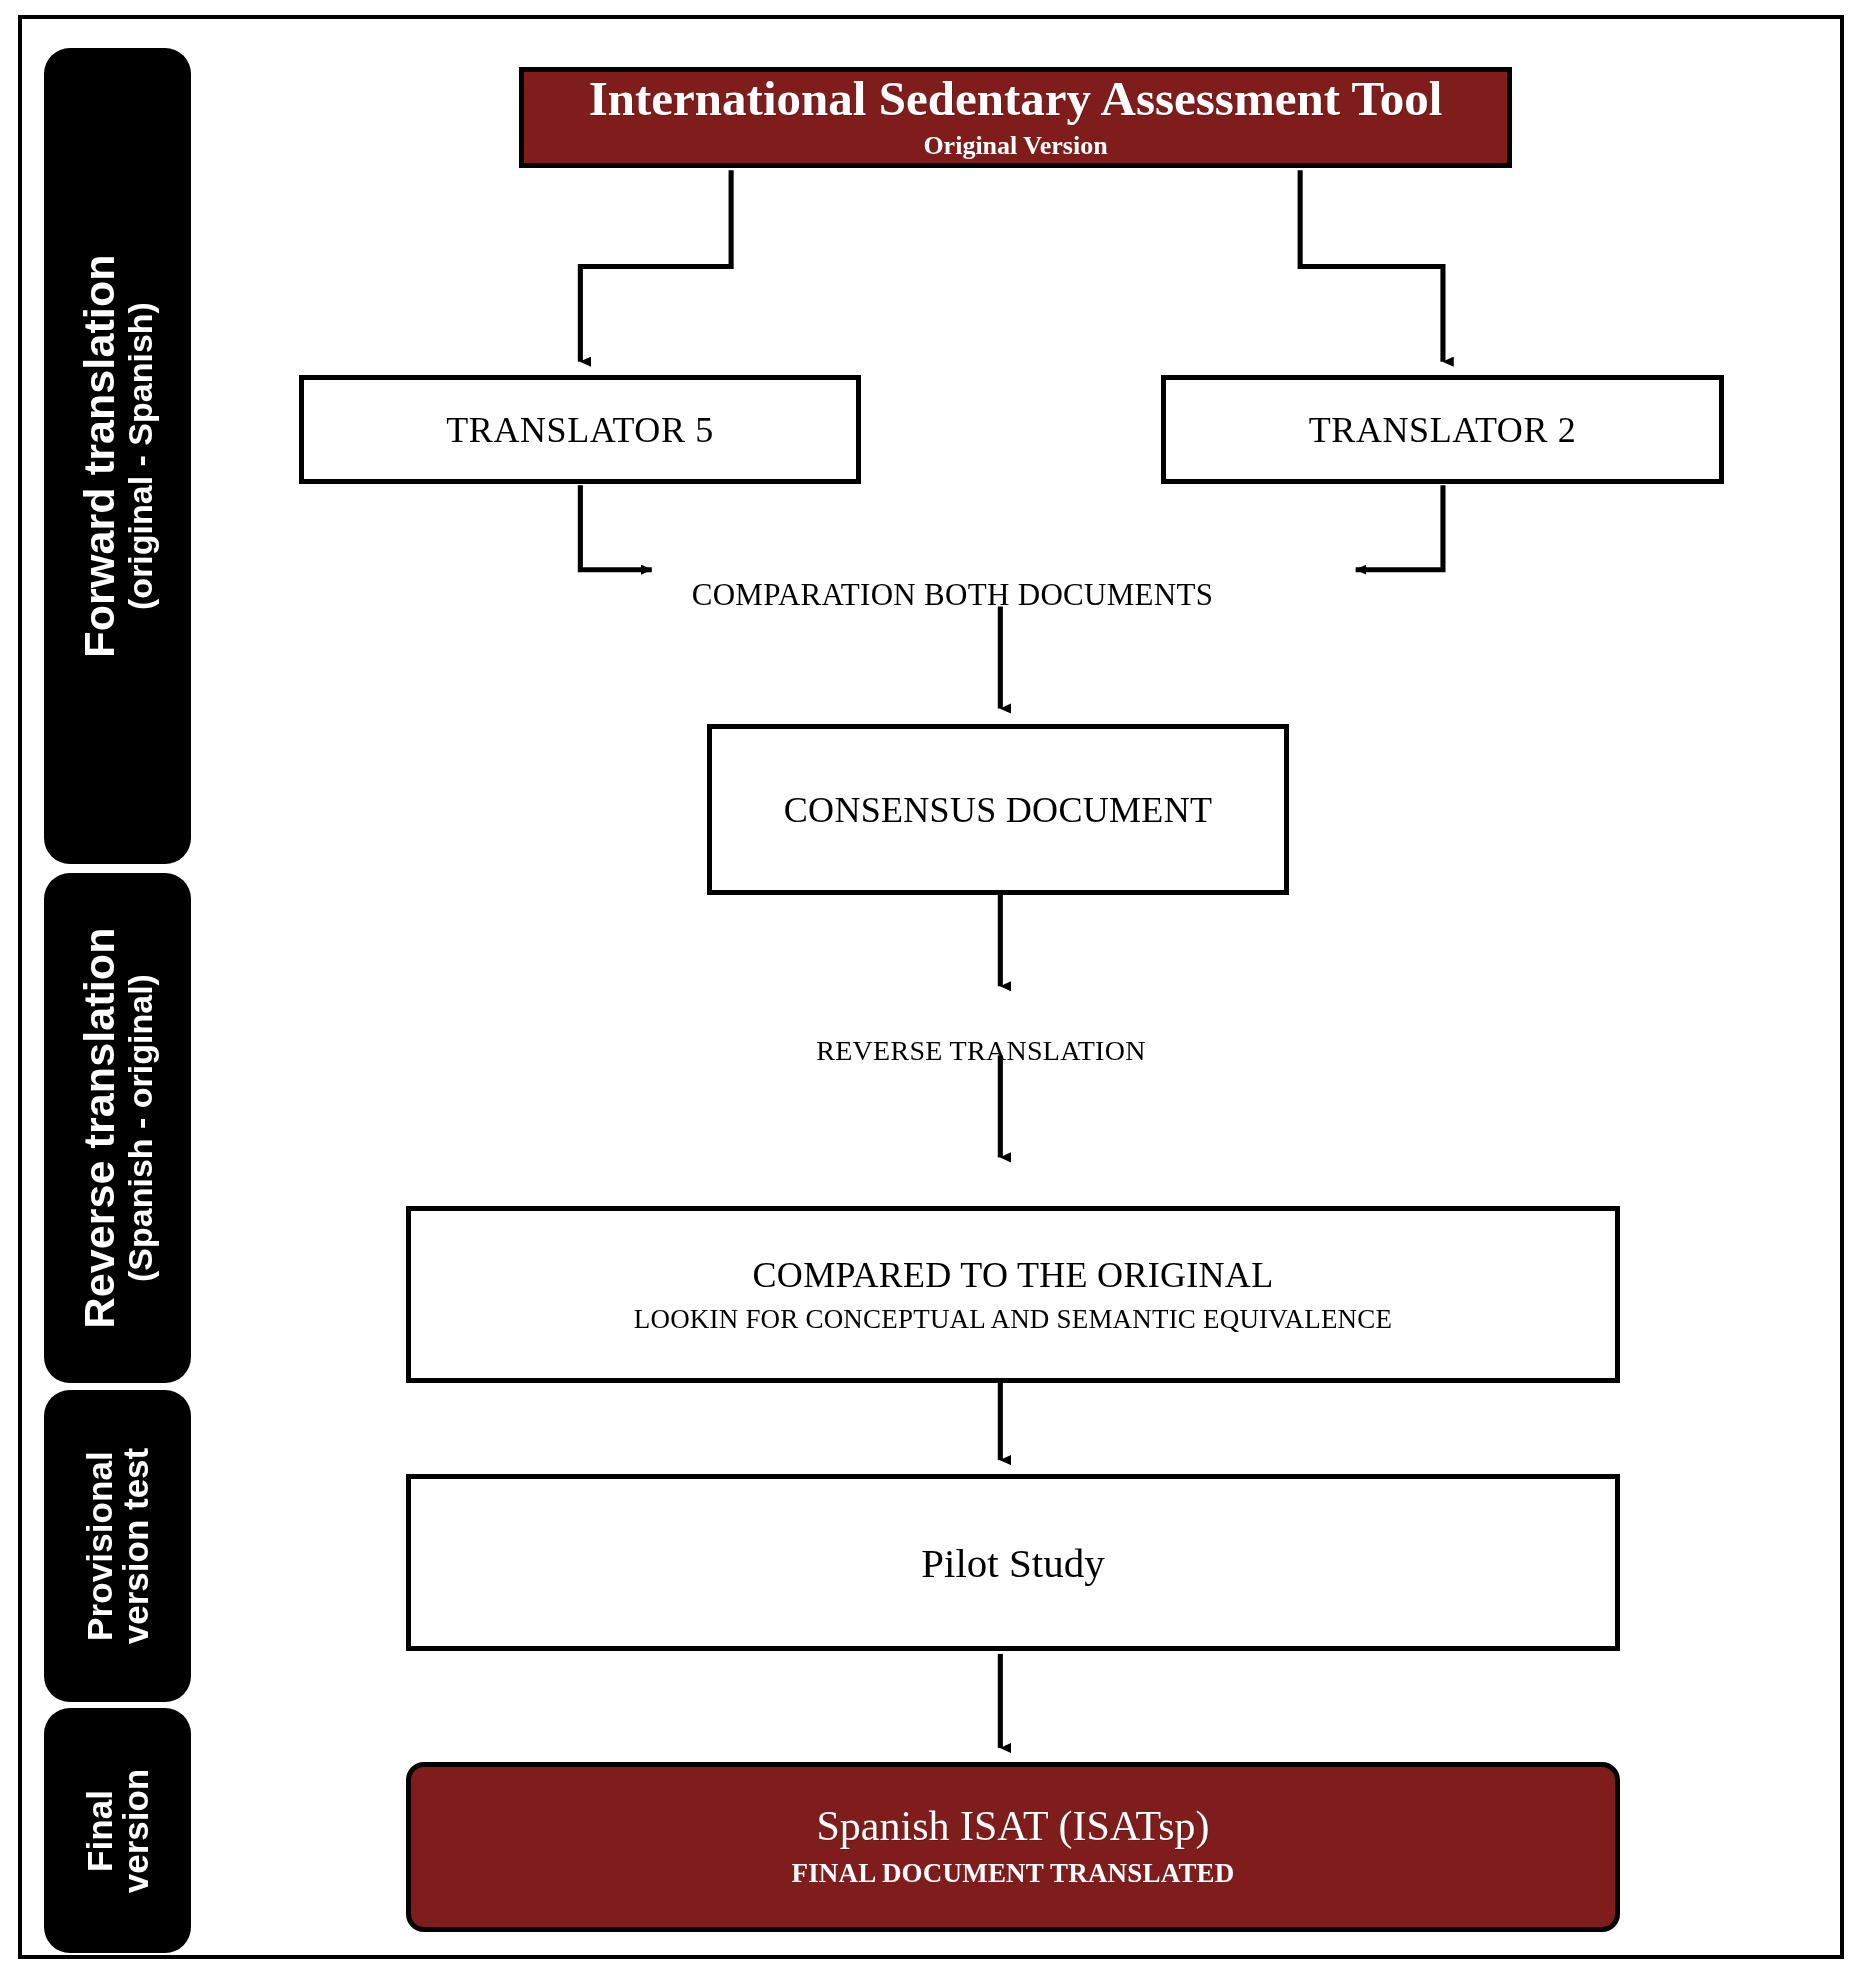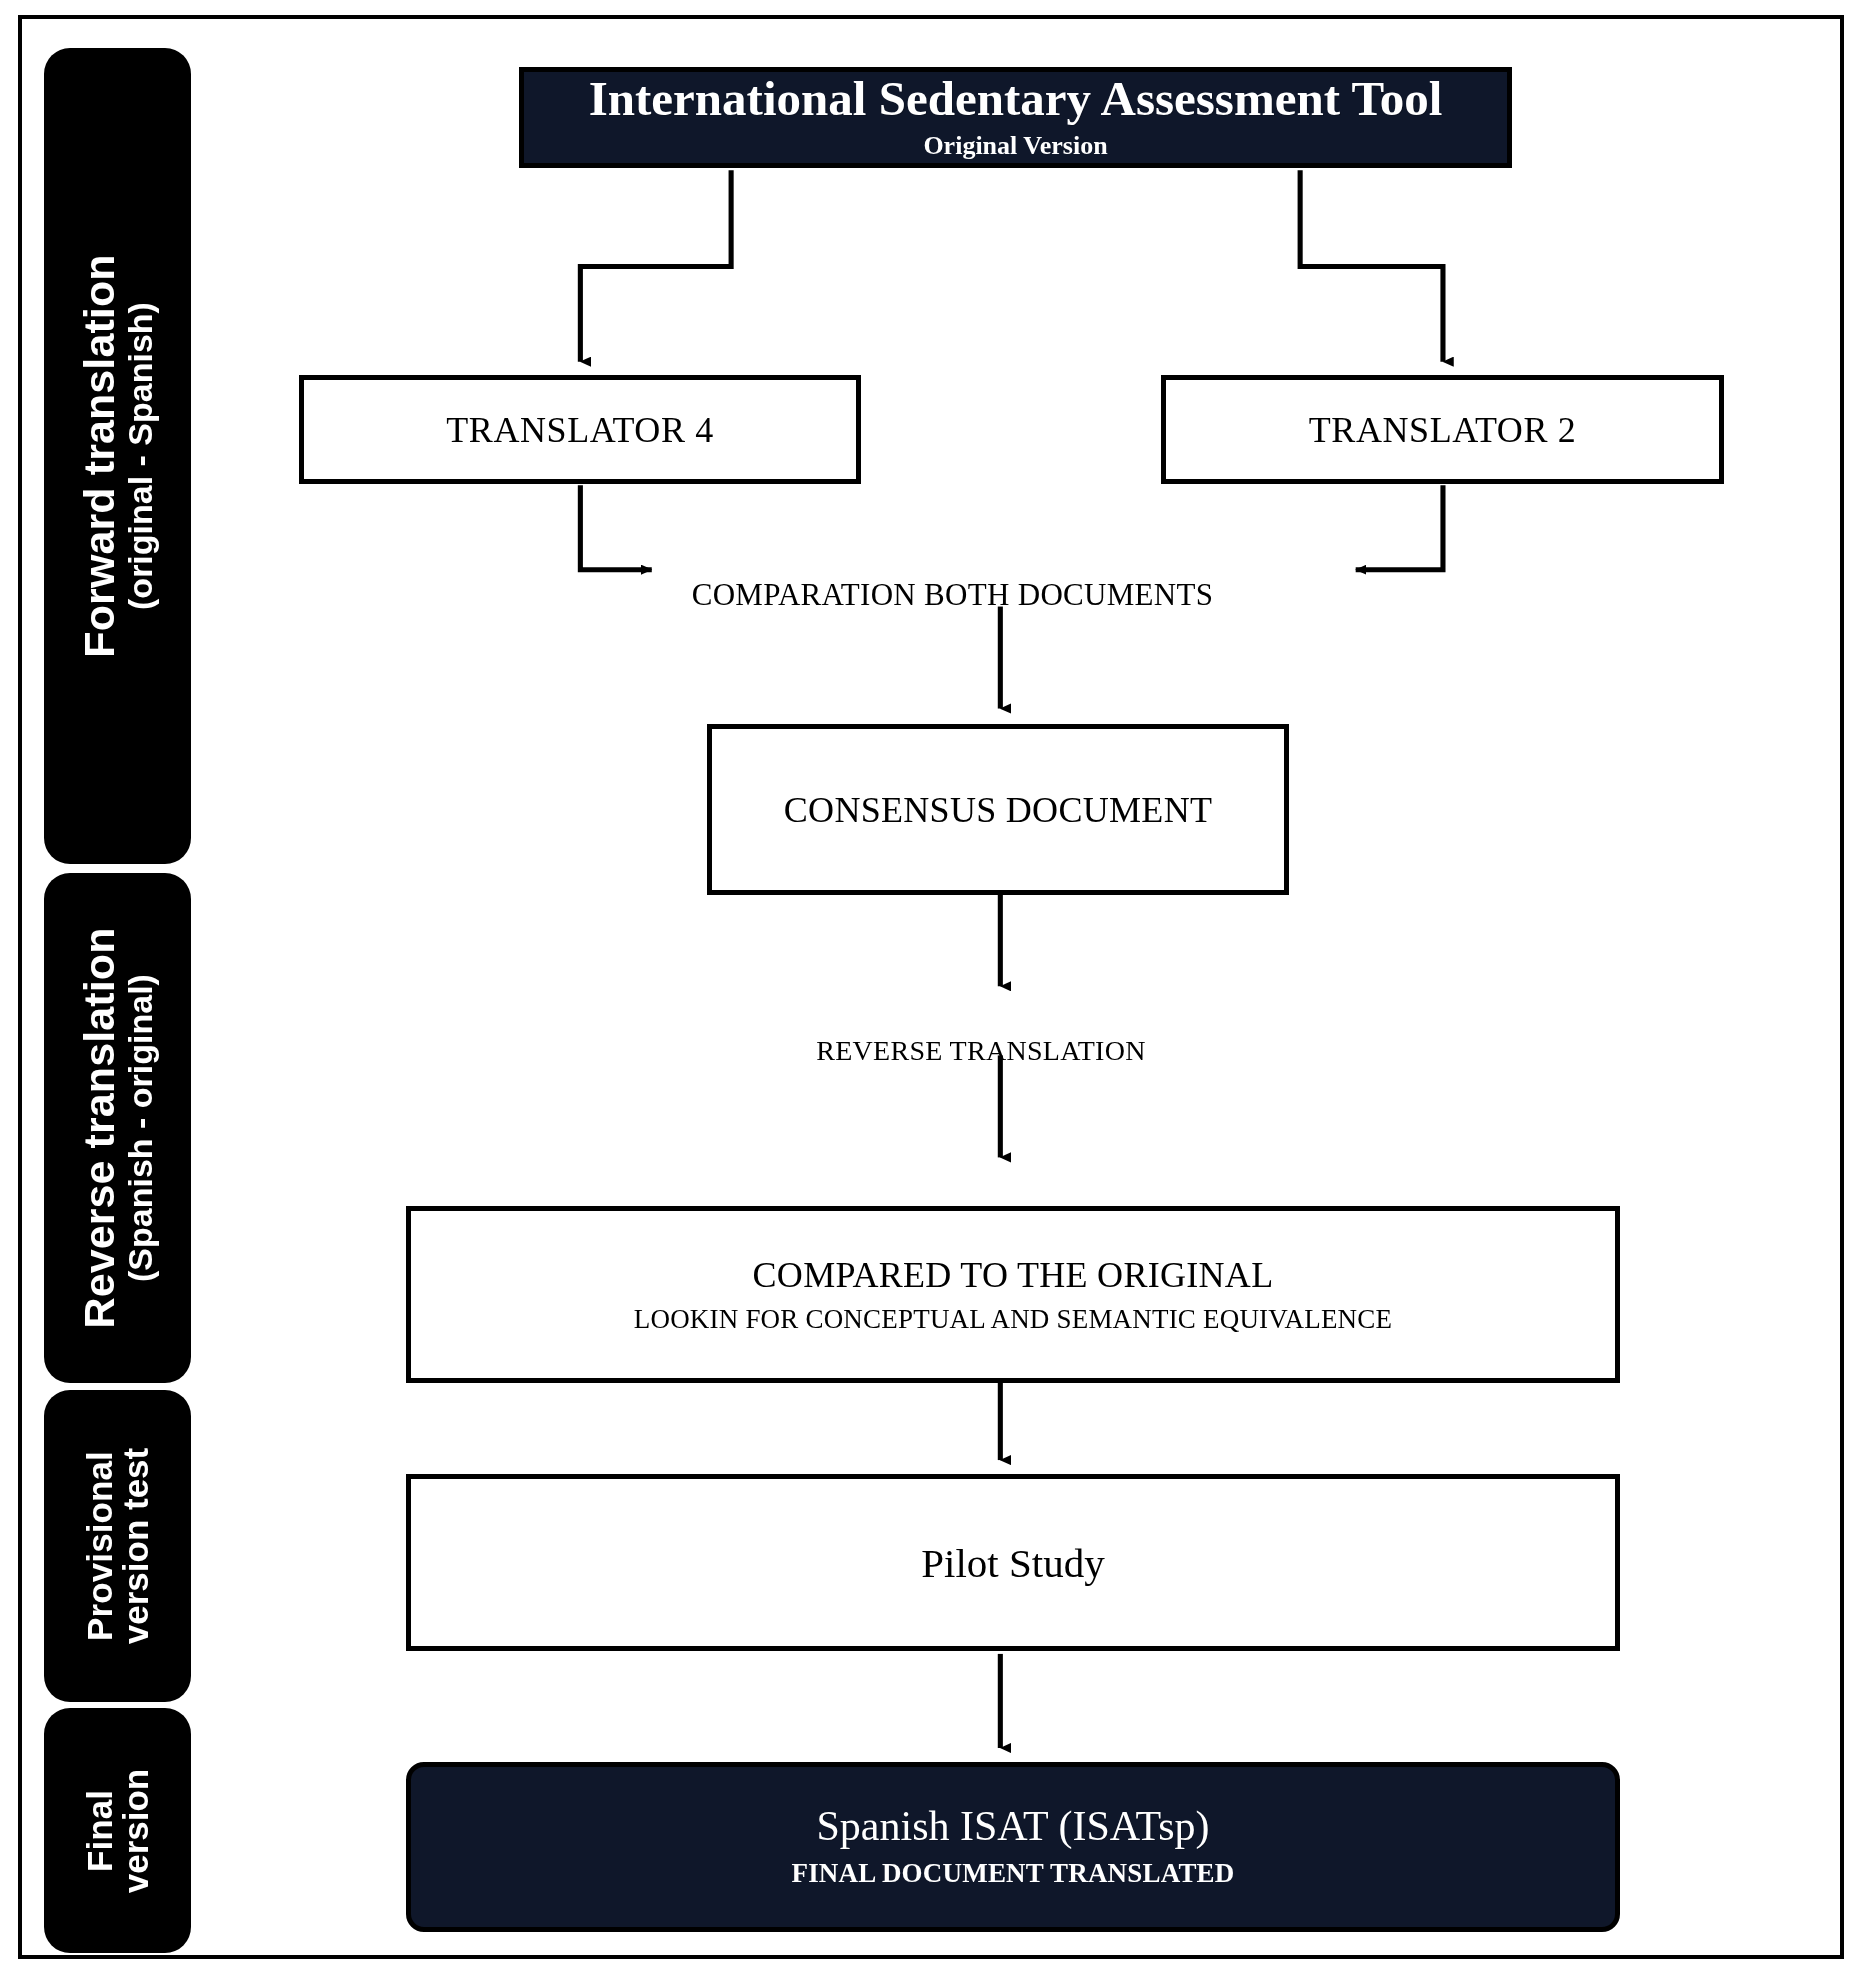--- a/index.html
+++ b/index.html
@@ -89,21 +89,21 @@
     border: 5.1px solid #000000;
     background: #ffffff;
     display: flex;
     flex-direction: column;
     align-items: center;
     justify-content: center;
     text-align: center;
     color: #000000;
   }
   .node.shaded {
-    background: #0f172a;
+    background: #7f1d1d;
     color: #ffffff;
   }
   .node-title  { display: block; }
   .node-sub    { display: block; }
 
   
   #node-isat {
     left: 519px; top: 67px; width: 993px; height: 101px;
   }
   #node-isat .node-title {
@@ -243,21 +243,21 @@
 
     <path d="M 1765 2918 L 1765 3084" fill="none" stroke="#000000" stroke-width="9" marker-end="url(#arrow-down)"></path>
   </svg>
 
   <div class="node shaded" id="node-isat">
     <span class="node-title">International Sedentary Assessment Tool</span>
     <span class="node-sub">Original Version</span>
   </div>
 
   <div class="node" id="node-translator-1">
-    <span class="node-title">TRANSLATOR 4</span>
+    <span class="node-title">TRANSLATOR 5</span>
   </div>
 
   <div class="node" id="node-translator-2">
     <span class="node-title">TRANSLATOR 2</span>
   </div>
 
   <div class="node" id="node-consensus">
     <span class="node-title">CONSENSUS DOCUMENT</span>
   </div>
 

